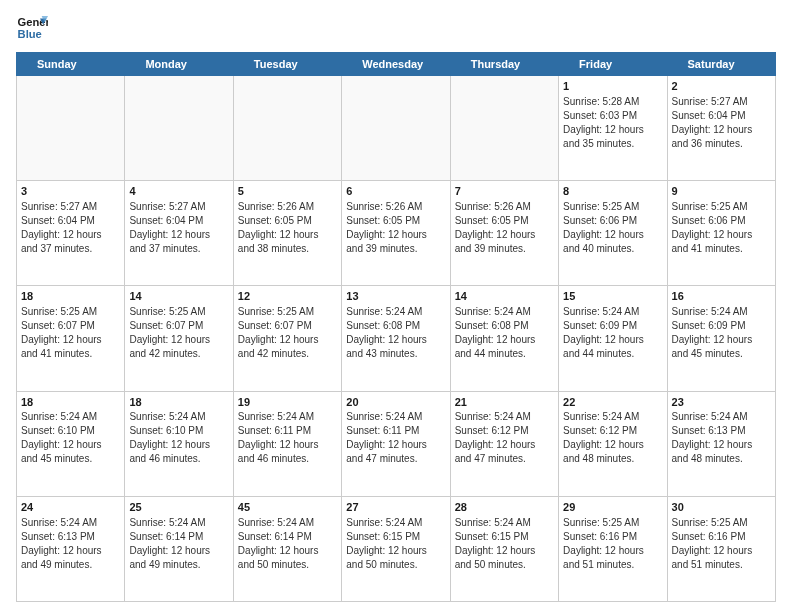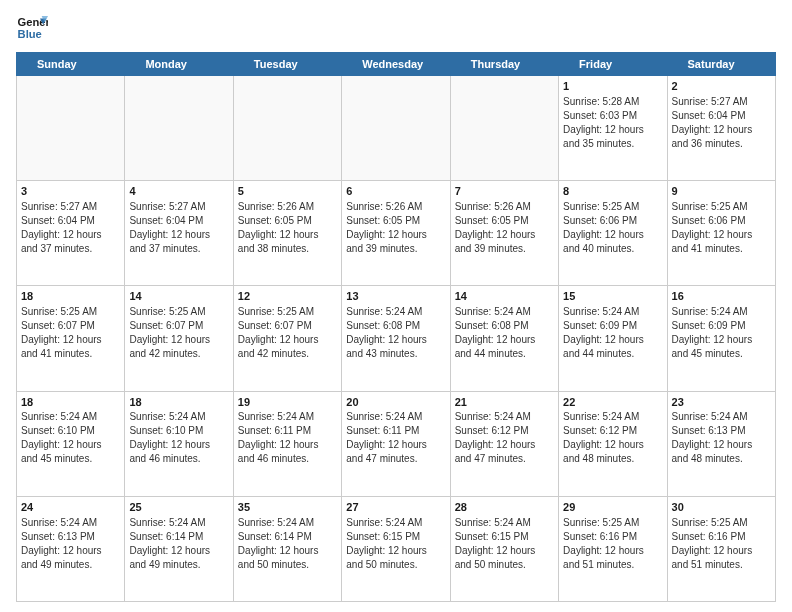--- a/index.html
+++ b/index.html
@@ -305,21 +305,21 @@
 and 49 minutes.</div>
           </td>
           <td>
             <span class="day-num">25</span>
             <div class="day-info" style="white-space: pre-line;">Sunrise: 5:24 AM
 Sunset: 6:14 PM
 Daylight: 12 hours
 and 49 minutes.</div>
           </td>
           <td>
-            <span class="day-num">35</span>
+            <span class="day-num">45</span>
             <div class="day-info" style="white-space: pre-line;">Sunrise: 5:24 AM
 Sunset: 6:14 PM
 Daylight: 12 hours
 and 50 minutes.</div>
           </td>
           <td>
             <span class="day-num">27</span>
             <div class="day-info" style="white-space: pre-line;">Sunrise: 5:24 AM
 Sunset: 6:15 PM
 Daylight: 12 hours

